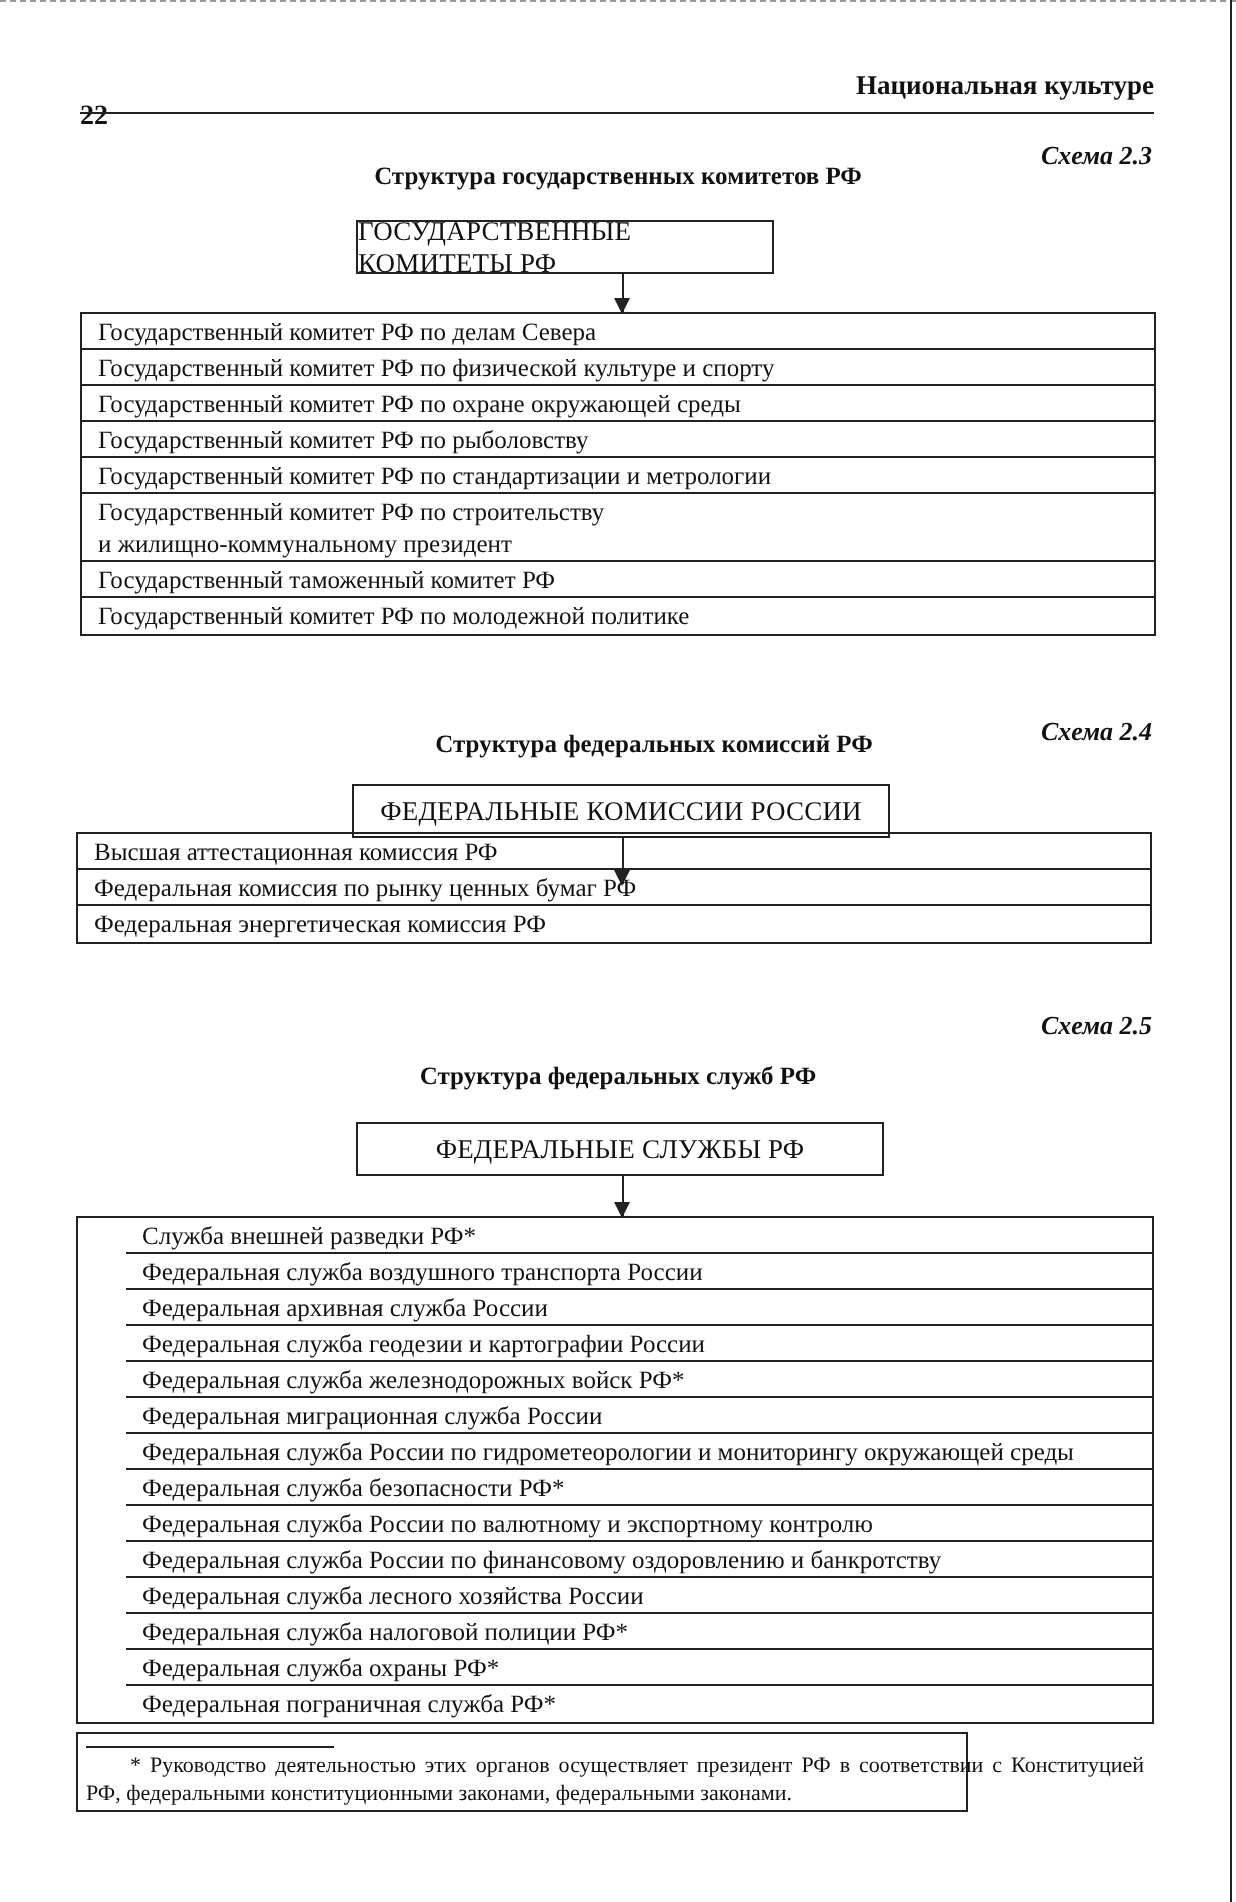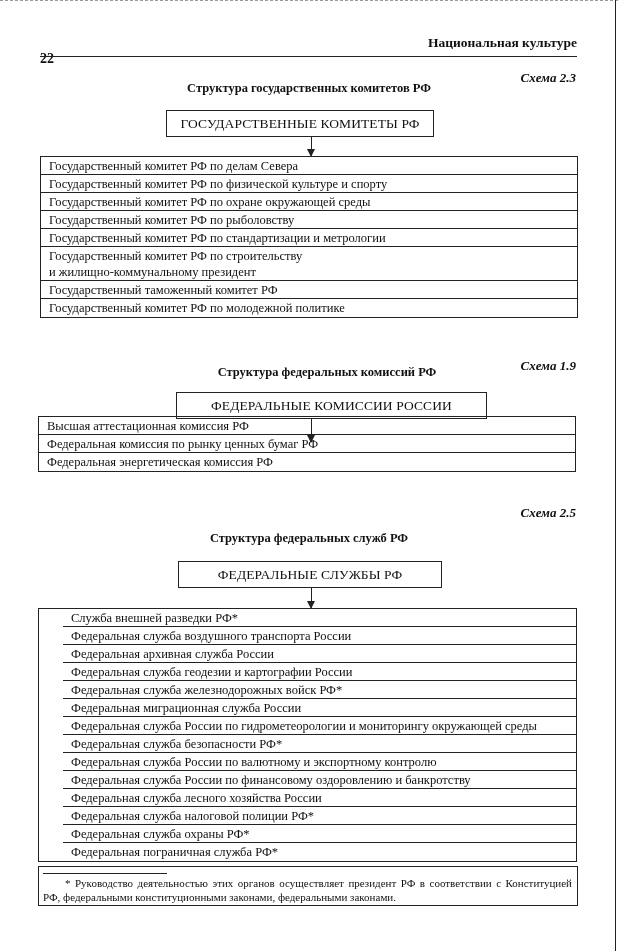--- a/index.html
+++ b/index.html
@@ -28,61 +28,61 @@
   }
   .list-box { position: absolute; border: 1.2px solid #222; box-sizing: border-box; }
   .list-item {
     border-bottom: 1.2px solid #222; box-sizing: border-box;
     font-size: 12.5px; line-height: 16px; padding: 1px 8px 0 8px; height: 18px; white-space: nowrap;
   }
   .list-item:last-child { border-bottom: none; }
   .list-item.two-line { height: 34px; white-space: normal; line-height: 16px; }
   .list-item span { display: block; }
 
-  .footnote-box { position: absolute; left: 38px; top: 866px; width: 540px; height: 40px; border: 1.2px solid #222; box-sizing: border-box; }
+  .footnote-box { position: absolute; left: 38px; top: 866px; width: 446px; height: 40px; border: 1.2px solid #222; box-sizing: border-box; }
   .footnote-rule { position: absolute; left: 4px; top: 6px; width: 124px; height: 0; border-top: 1px solid #222; }
   .footnote-text { position: absolute; left: 4px; top: 9px; width: 529px; font-size: 11px; line-height: 14px; text-align: justify; }
   .footnote-text .indent { display: inline-block; width: 22px; }
 </style>
 </head>
 <body>
 
 <div class="top-dash"></div>
 <div class="page-edge"></div>
 
 <div class="running-head">
   <span class="page-number">22</span>
   <span class="running-title">Национальная культуре</span>
 </div>
 <div class="head-rule"></div>
 
 <div>
   <div class="scheme-label" style="top:70px;">Схема 2.3</div>
   <div class="scheme-title" style="top:81px;">Структура государственных комитетов РФ</div>
-  <div class="header-box" style="left:166px; top:110px; width:268px; height:27px;">ГОСУДАРСТВЕННЫЕ КОМИТЕТЫ РФ</div>
+  <div class="header-box" style="left:178px; top:110px; width:209px; height:27px;">ГОСУДАРСТВЕННЫЕ КОМИТЕТЫ РФ</div>
   <div class="arrow" style="left:311px; top:137px; height:19px;"></div>
   <div class="list-box" id="list-0" style="left:40px; top:156px; width:538px;">
       <div class="list-item">Государственный комитет РФ по делам Севера</div>
       <div class="list-item">Государственный комитет РФ по физической культуре и спорту</div>
       <div class="list-item">Государственный комитет РФ по охране окружающей среды</div>
       <div class="list-item">Государственный комитет РФ по рыболовству</div>
       <div class="list-item">Государственный комитет РФ по стандартизации и метрологии</div>
       <div class="list-item two-line">
         <span>Государственный комитет РФ по строительству</span>
         <span>и жилищно-коммунальному президент</span>
       </div>
       <div class="list-item">Государственный таможенный комитет РФ</div>
       <div class="list-item">Государственный комитет РФ по молодежной политике</div>
     </div>
 </div>
 
 <div>
-  <div class="scheme-label" style="top:358px;">Схема 1.9</div>
+  <div class="scheme-label" style="top:358px;">Схема 2.4</div>
   <div class="scheme-title" style="top:365px;padding-left:18px;">Структура федеральных комиссий РФ</div>
-  <div class="header-box" style="left:176px; top:392px; width:311px; height:27px;">ФЕДЕРАЛЬНЫЕ КОМИССИИ РОССИИ</div>
+  <div class="header-box" style="left:176px; top:392px; width:269px; height:27px;">ФЕДЕРАЛЬНЫЕ КОМИССИИ РОССИИ</div>
   <div class="arrow" style="left:311px; top:419px; height:23px;"></div>
   <div class="list-box" id="list-1" style="left:38px; top:416px; width:538px;">
       <div class="list-item">Высшая аттестационная комиссия РФ</div>
       <div class="list-item">Федеральная комиссия по рынку ценных бумаг РФ</div>
       <div class="list-item">Федеральная энергетическая комиссия РФ</div>
     </div>
 </div>
 
 <div>
   <div class="scheme-label" style="top:505px;">Схема 2.5</div>

